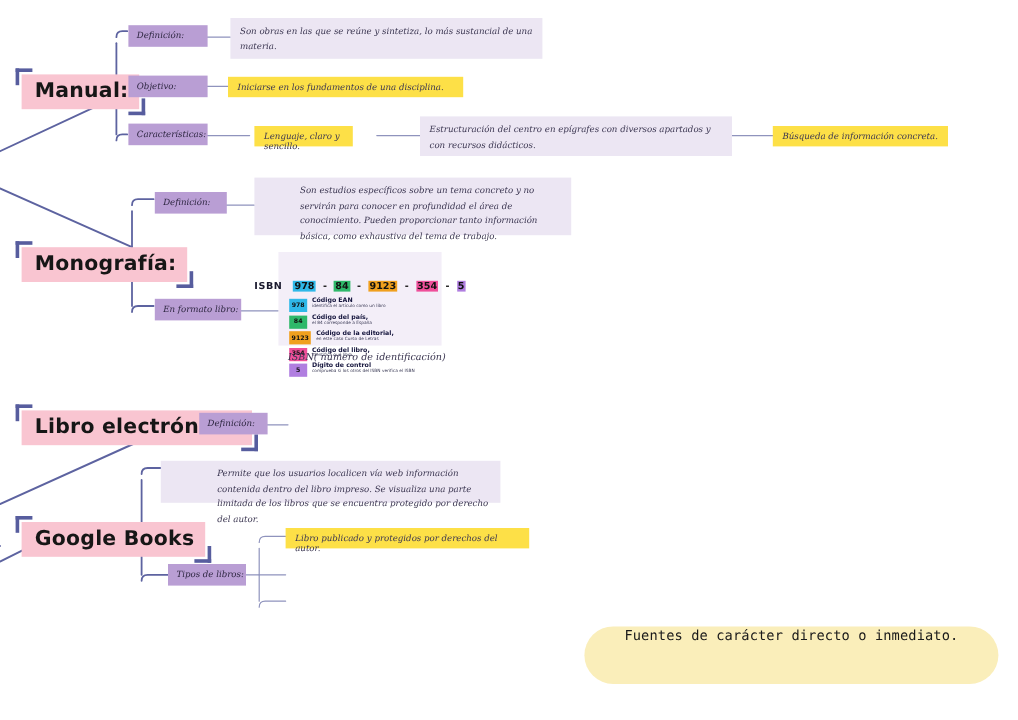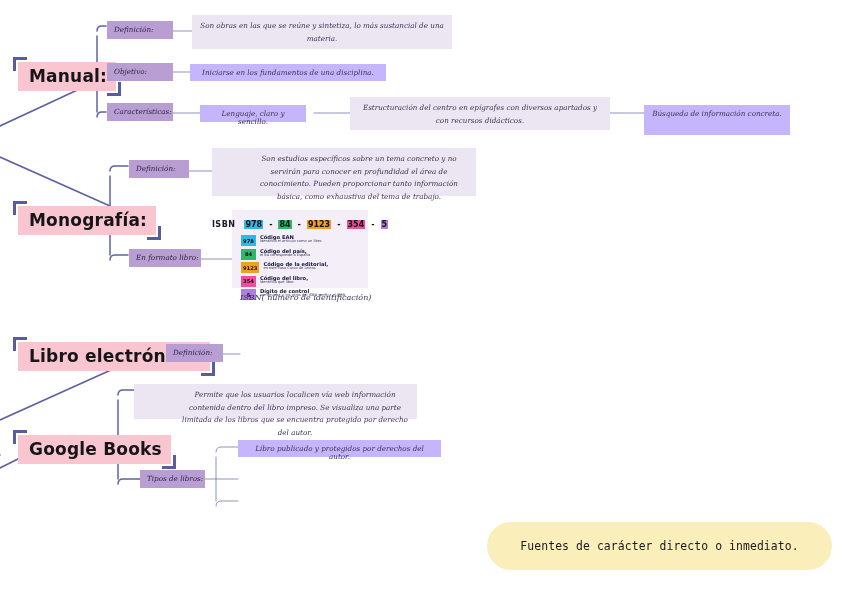--- a/index.html
+++ b/index.html
@@ -47,35 +47,34 @@
   .panel{
     position:absolute;
     background:#ece6f3;
     color:#3a3550;
     font-family:"DejaVu Serif",serif;
     font-style:italic;
     font-size:7.2px;
     line-height:1.75;
     padding:5px 8px;
     box-sizing:border-box;
-    text-align:center;
-  }
-  .panel.pale{background:#c4b5fd;}
+  }
+  .panel.pale{background:#fde047;}
 
   
   .isbn-card{
     position:absolute;
     background:#f3eef8;
     box-sizing:border-box;
     padding:6px 7px;
   }
   .isbn-line{
     display:flex;align-items:center;justify-content:center;
     font-family:"DejaVu Sans",sans-serif;font-weight:bold;
-    font-size:8px;color:#1a1a2e;margin:4px 0 6px 0;gap:6px;
+    font-size:8px;color:#1a1a2e;margin:18px 0 6px 0;gap:6px;
   }
   .isbn-line .lbl{margin-right:3px;letter-spacing:0.5px;}
   .isbn-seg{padding:0 1px;color:#111;}
   .isbn-dash{color:#111;}
   .isbn-rows{display:flex;flex-direction:column;gap:2.5px;padding-left:2px;}
   .isbn-row{display:flex;align-items:flex-start;gap:4px;}
   .isbn-chip{
     min-width:15px;height:11px;display:flex;align-items:center;justify-content:center;
     font-family:"DejaVu Sans",sans-serif;font-weight:bold;font-size:5.2px;color:#111;
     padding:0 2px;box-sizing:border-box;
@@ -87,21 +86,21 @@
     position:absolute;
     font-family:"DejaVu Serif",serif;font-style:italic;
     font-size:8px;color:#3a3550;white-space:nowrap;
   }
 
   
   .callout{
     position:absolute;
     background:#faeeba;
     border-radius:26px;
-    display:flex;align-items:center;justify-content:center;
+    display:flex;justify-content:center;
     font-family:"DejaVu Sans Mono",monospace;
     font-size:11.4px;color:#1a1a1a;
     box-sizing:border-box;
     letter-spacing:0.1px;
   }
 </style>
 </head>
 <body>
 
 <div id="canvas">
@@ -212,27 +211,27 @@
   <div class="sub-node" style="left:140px;top:470px;width:65px;">
     <span>Tipos de libros:</span>
   </div>
 
   <div class="panel" style="left:192px;top:15px;width:260px;height:34px;">
     <span>Son obras en las que se reúne y sintetiza, lo más sustancial de una materia.</span>
   </div>
   <div class="panel pale" style="left:190px;top:64px;width:196px;height:17px;line-height:1.1;">
     <span>Iniciarse en los fundamentos de una disciplina.</span>
   </div>
-  <div class="panel pale" style="left:200px;top:105px;width:106px;height:17px;line-height:1.1;">
+  <div class="panel pale" style="left:212px;top:105px;width:82px;height:17px;line-height:1.1;">
     <span>Lenguaje, claro y sencillo.</span>
   </div>
   <div class="panel" style="left:350px;top:97px;width:260px;height:33px;">
     <span>Estructuración del centro en epígrafes con diversos apartados y con recursos didácticos.</span>
   </div>
-  <div class="panel pale" style="left:644px;top:105px;width:146px;height:30px;line-height:1.1;">
+  <div class="panel pale" style="left:644px;top:105px;width:146px;height:17px;line-height:1.1;">
     <span>Búsqueda de información concreta.</span>
   </div>
 
   <div class="panel" style="left:212px;top:148px;width:264px;height:48px;padding-left:38px;">
     <span>Son estudios específicos sobre un tema concreto y no servirán para conocer en profundidad el área de conocimiento. Pueden proporcionar tanto información básica, como exhaustiva del tema de trabajo.</span>
   </div>
 
 
   <div class="panel" style="left:134px;top:384px;width:283px;height:35px;padding-left:47px;">
     <span>Permite que los usuarios localicen vía web información contenida dentro del libro impreso. Se visualiza una parte limitada de los libros que se encuentra protegido por derecho del autor.</span>

